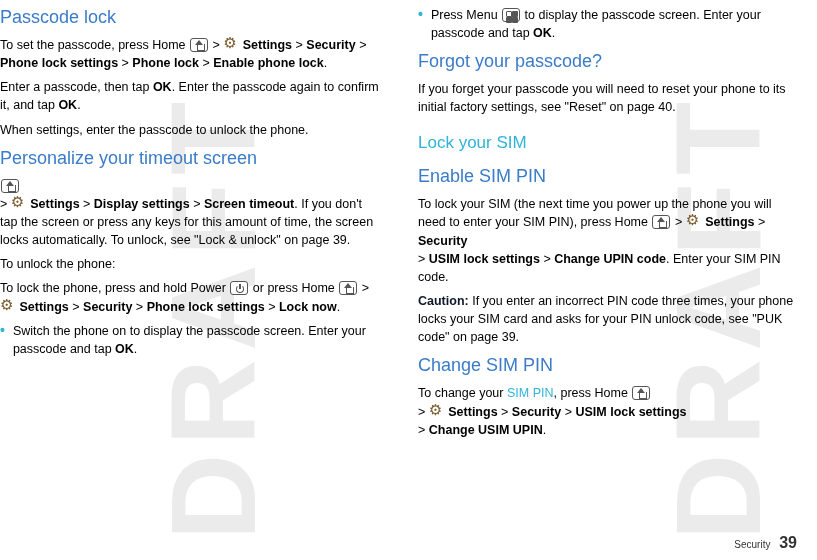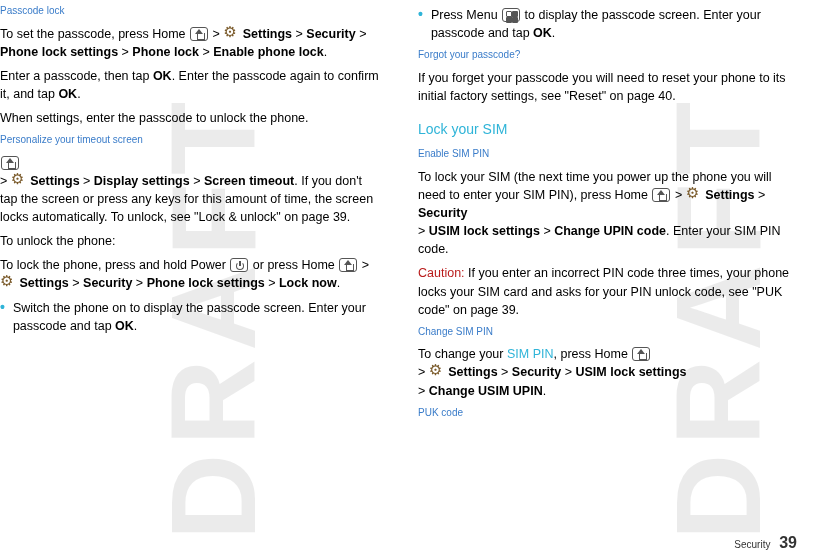--- a/index.html
+++ b/index.html
@@ -28,25 +28,25 @@
   .wm1 { left: -10px; top: 230px; }
   .wm2 { left: 495px; top: 230px; }
   .columns {
     display: flex;
     gap: 38px;
     padding: 0 18px 0 0;
     position: relative;
     z-index: 1;
   }
   .col { width: 380px; }
-  .head-blue { color: #3a7cc9; font-size: 10px; margin: 4px 0 6px 0; font-weight: normal; }
-  .head-cyan  { color: #2fb4d8; font-size: 14px; margin: 14px 0 8px 0; font-weight: normal; }
+  .head-blue { color: #3a7cc9; font-size: 18px; margin: 4px 0 6px 0; font-weight: normal; }
+  .head-cyan  { color: #2fb4d8; font-size: 17px; margin: 14px 0 8px 0; font-weight: normal; }
   p { margin: 6px 0; }
   .b { font-weight: bold; margin-top: 44px; }
-  .caution { color: #b91c1c; font-weight: normal; }
+  .caution { color: #0f172a; font-weight: bold; }
   .sim-link { color: #2fb4d8; font-weight: normal; }
   .icon {
     display: inline-block;
     vertical-align: -3px;
     margin: 0 1px;
   }
   .home-icon {
     width: 18px; height: 14px;
     border: 1px solid #555; border-radius: 3px;
     position: relative; background: #fff;
@@ -208,20 +208,19 @@
       <span>To change your </span><span class="sim-link">SIM PIN</span><span>, press Home</span>
       <span class="icon home-icon"></span><br>
       <span>&gt;</span>
       <span class="icon gear-icon"></span>
       <span class="b">Settings</span>
       &gt; <span class="b">Security</span>
       &gt; <span class="b">USIM lock settings</span><br>
       &gt; <span class="b">Change USIM UPIN</span>.
     </p>
 
-    <div class="head-blue">PUK code</div>
   </div>
 </div>
 
 <div class="footer">
   <span>Security</span>
   <span class="pg">39</span>
 </div>
 
 </body></html>

